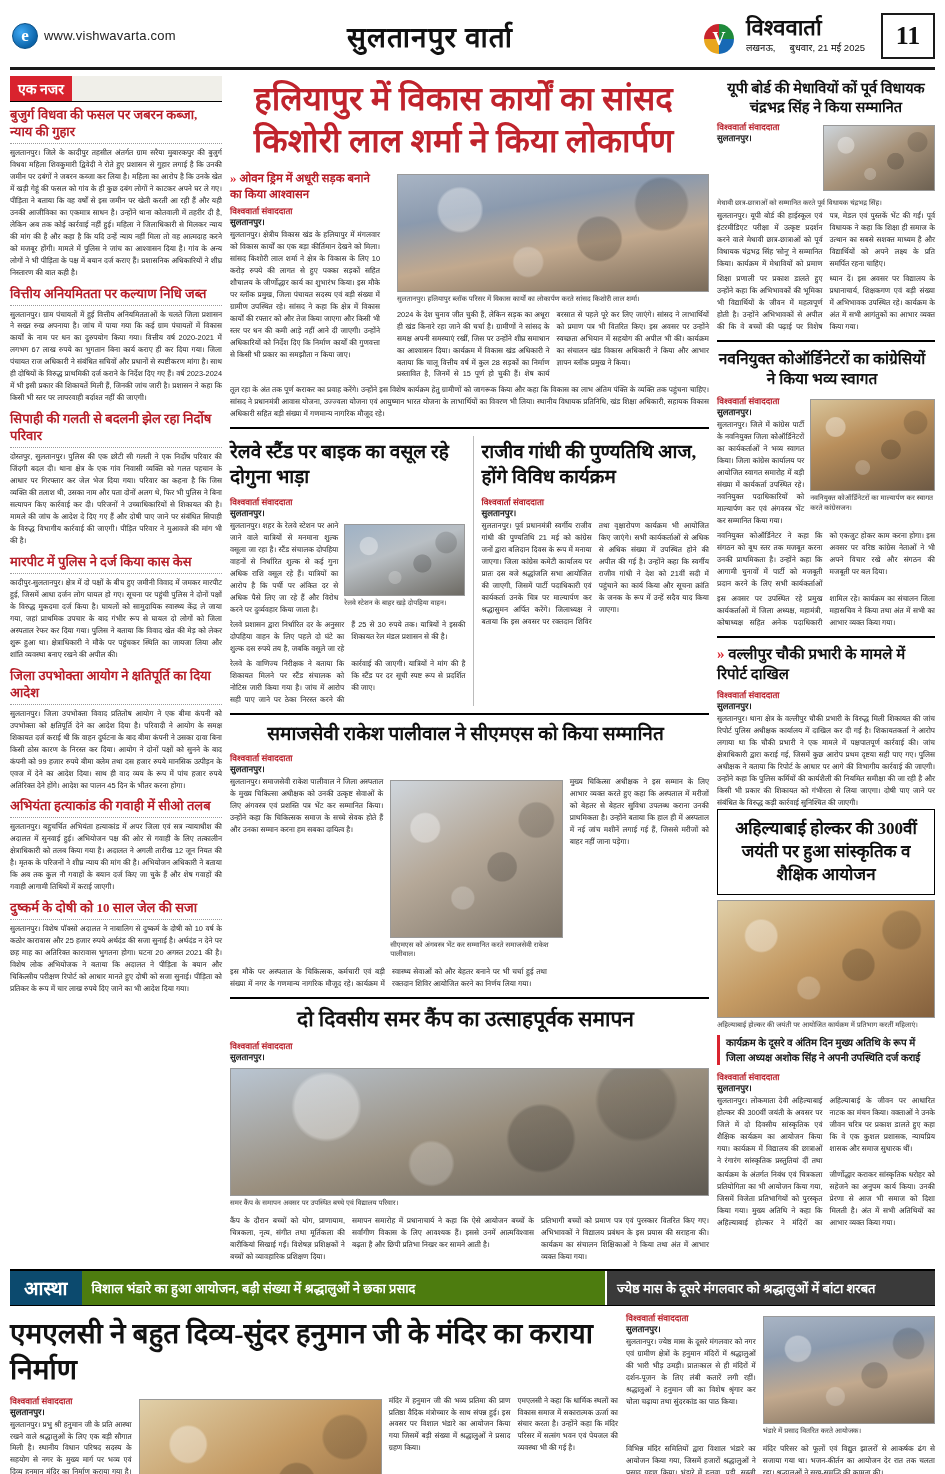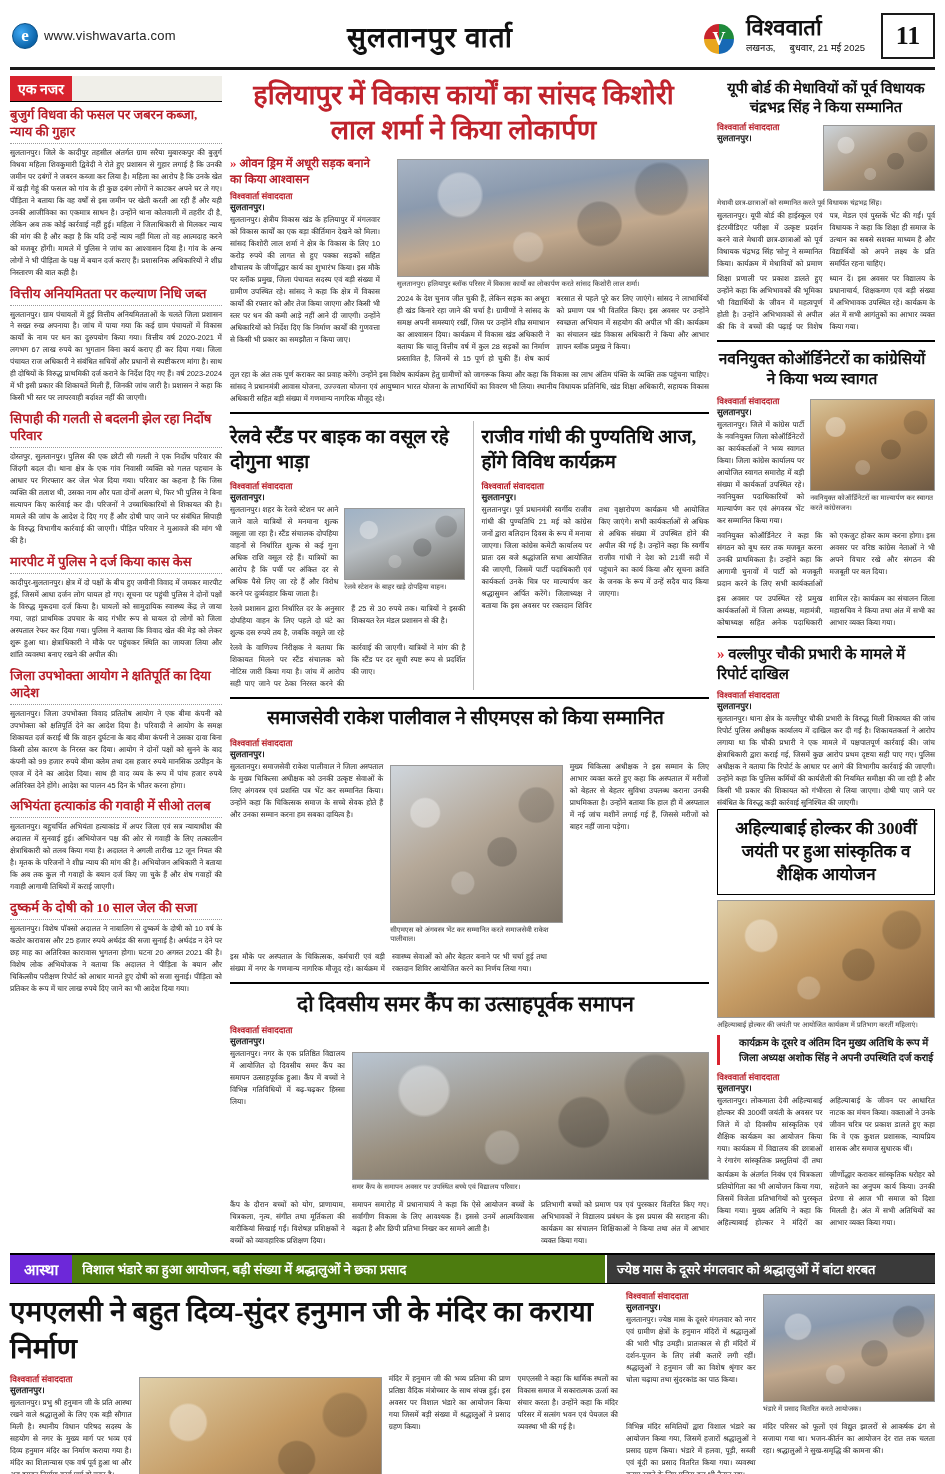--- a/index.html
+++ b/index.html
@@ -108,21 +108,21 @@
     padding: 3px 8px;
     display:inline-block;
   }
   .strip-row { display:flex; align-items:stretch; border-bottom:1px solid #000; margin-bottom:5px;}
   .strip-row .fill { flex:1; background:#f0efe9; }
 
   
   .h-main {
     font-family:"Liberation Serif", serif;
     font-weight: bold;
-    font-size: 27px;
+    font-size: 33px;
     line-height: 1.28;
     color: #c0232c;
     text-align: center;
     margin: 2px 12px 8px 0;
   }
   .h-2 {
     font-family:"Liberation Serif", serif;
     font-weight: bold;
     font-size: 19px;
     line-height: 1.3;
@@ -206,21 +206,21 @@
   }
 
   
   .pullnote {
     font-family:"Liberation Serif", serif;
     font-size: 10px;
     font-weight: bold;
     color: #1a1a1a;
     line-height: 1.5;
     border-left: 3px solid #d9232e;
-    padding-left: 19px;
+    padding-left: 6px;
     margin: 4px 0 6px;
   }
 
   
   .box-head {
     border: 1px solid #000;
     padding: 8px 6px;
     text-align:center;
     font-family:"Liberation Serif", serif;
     font-weight:bold;
@@ -229,22 +229,22 @@
     background: #fff;
     margin-bottom: 5px;
   }
 
   
   .aastha-bar {
     display:flex; align-items:stretch; margin-top:6px;
     border-top:2px solid #000; border-bottom:1px solid #000;
   }
   .aastha-label {
-    background:#6d28d9; color:#fff; font-weight:bold;
-    font-family:"Liberation Serif", serif; font-size:15px;
+    background:#0c4a6e; color:#fff; font-weight:bold;
+    font-family:"Liberation Serif", serif; font-size:19px;
     padding: 4px 14px; display:flex; align-items:center;text-align:center;
   }
   .aastha-sub {
     flex:1; background:#4d7c0f; color:#fff;
     font-family:"Liberation Serif", serif; font-weight:bold;
     font-size:13px; padding:4px 10px; display:flex; align-items:center;
   }
   .aastha-sub2 {
     width: 330px; background:#3a3a3a; color:#fff;
     font-family:"Liberation Serif", serif; font-weight:bold;
@@ -398,21 +398,20 @@
 
       <hr class="hr-thick">
 
       <div>
         <div class="h-2" style="text-align:center; font-size:21px;">दो दिवसीय समर कैंप का उत्साहपूर्वक समापन</div>
         <div class="byline">
           <span>विश्ववार्ता संवाददाता</span>
           <span class="loc">सुलतानपुर।</span>
         </div>
         <div style="display:flex; gap:7px;">
-          <div style="width:24%;" class="body-txt">सुलतानपुर। नगर के एक प्रतिष्ठित विद्यालय में आयोजित दो दिवसीय समर कैंप का समापन उत्साहपूर्वक हुआ। कैंप में बच्चों ने विभिन्न गतिविधियों में बढ़-चढ़कर हिस्सा लिया।</div>
           <div style="flex:1;">
             <div class="fig">
               <div class="photo p-group photo-grain" style="height:128px;"></div>
               <div class="fig-cap">समर कैंप के समापन अवसर पर उपस्थित बच्चे एवं विद्यालय परिवार।</div>
             </div>
           </div>
         </div>
         <div style="display:flex; gap:7px; margin-top:3px;">
           <div style="width:24%;" class="body-txt">कैंप के दौरान बच्चों को योग, प्राणायाम, चित्रकला, नृत्य, संगीत तथा मूर्तिकला की बारीकियां सिखाई गईं। विशेषज्ञ प्रशिक्षकों ने बच्चों को व्यावहारिक प्रशिक्षण दिया।</div>
           <div style="width:38%;" class="body-txt">समापन समारोह में प्रधानाचार्य ने कहा कि ऐसे आयोजन बच्चों के सर्वांगीण विकास के लिए आवश्यक हैं। इससे उनमें आत्मविश्वास बढ़ता है और छिपी प्रतिभा निखर कर सामने आती है।</div>

